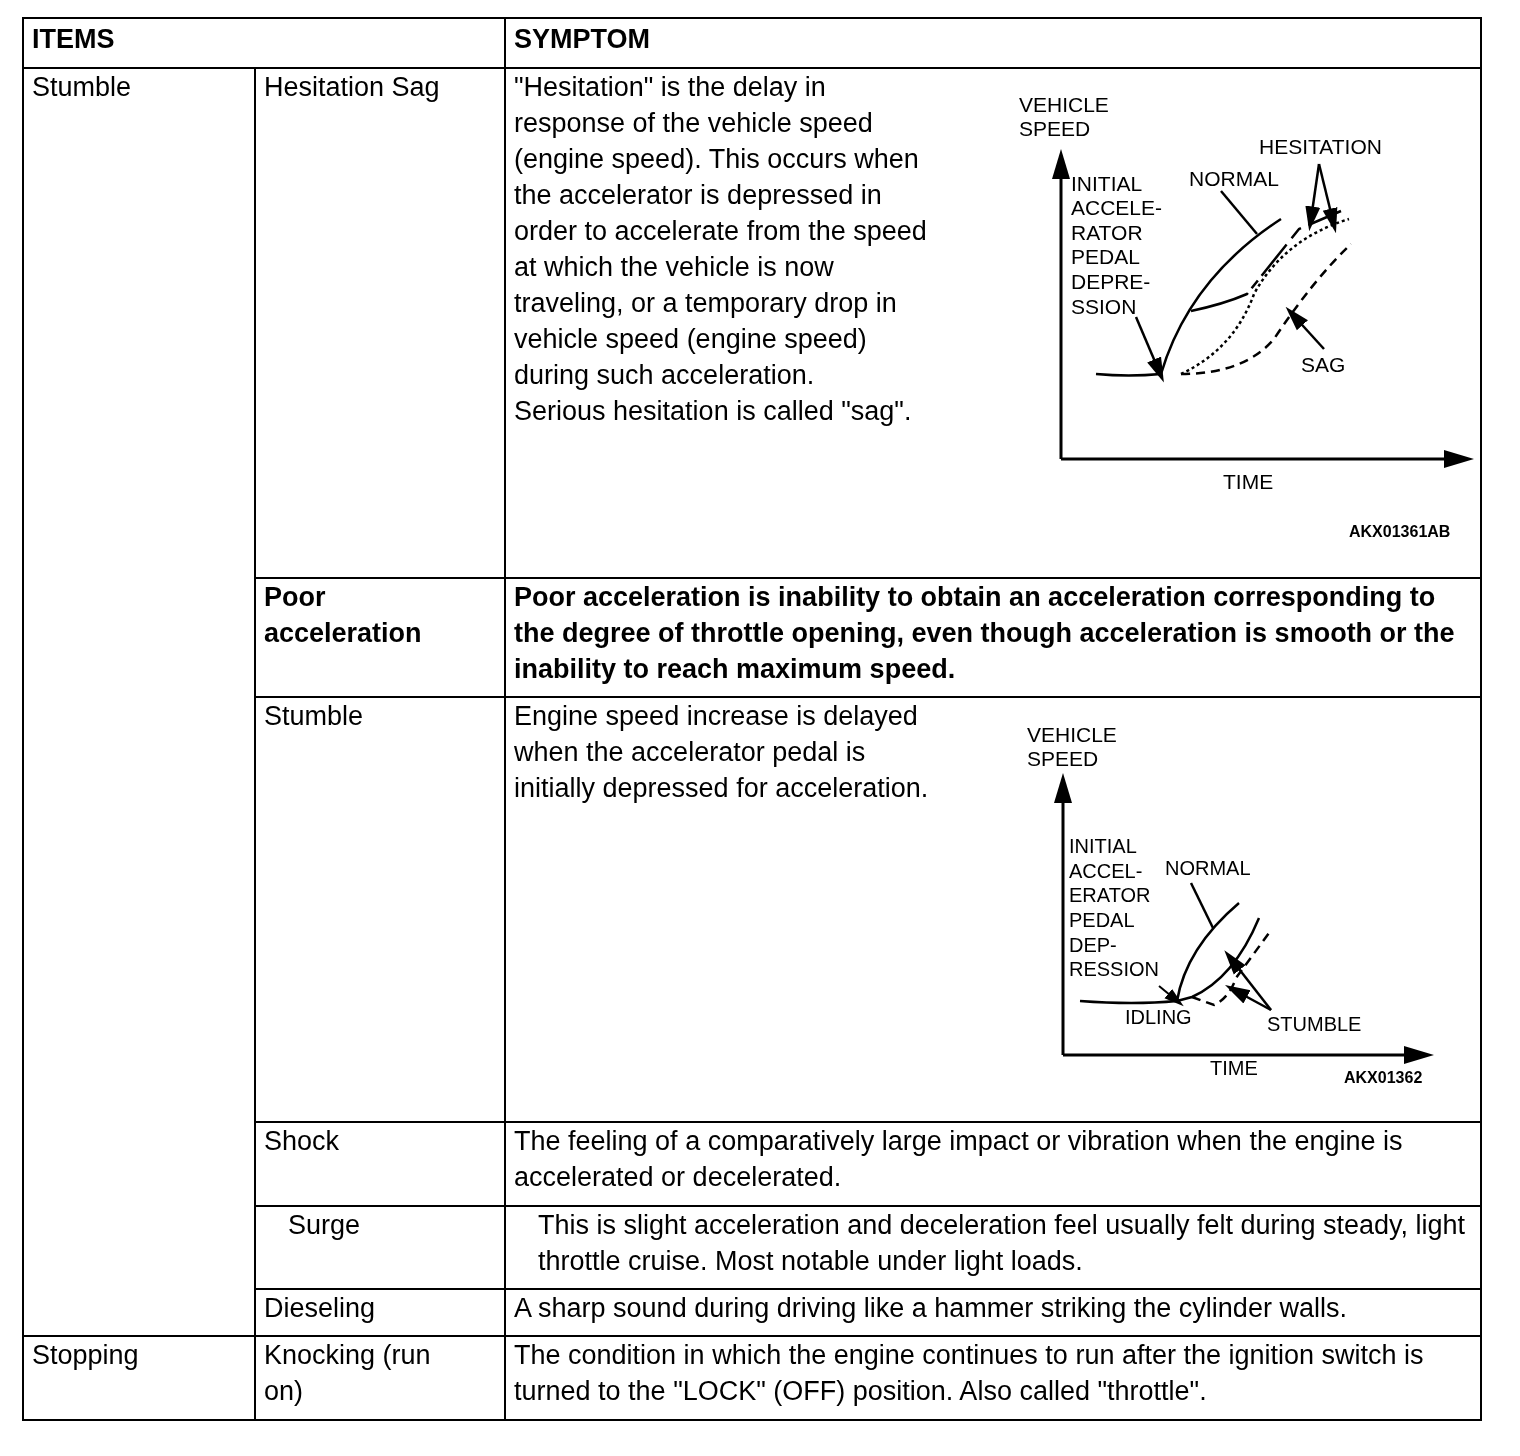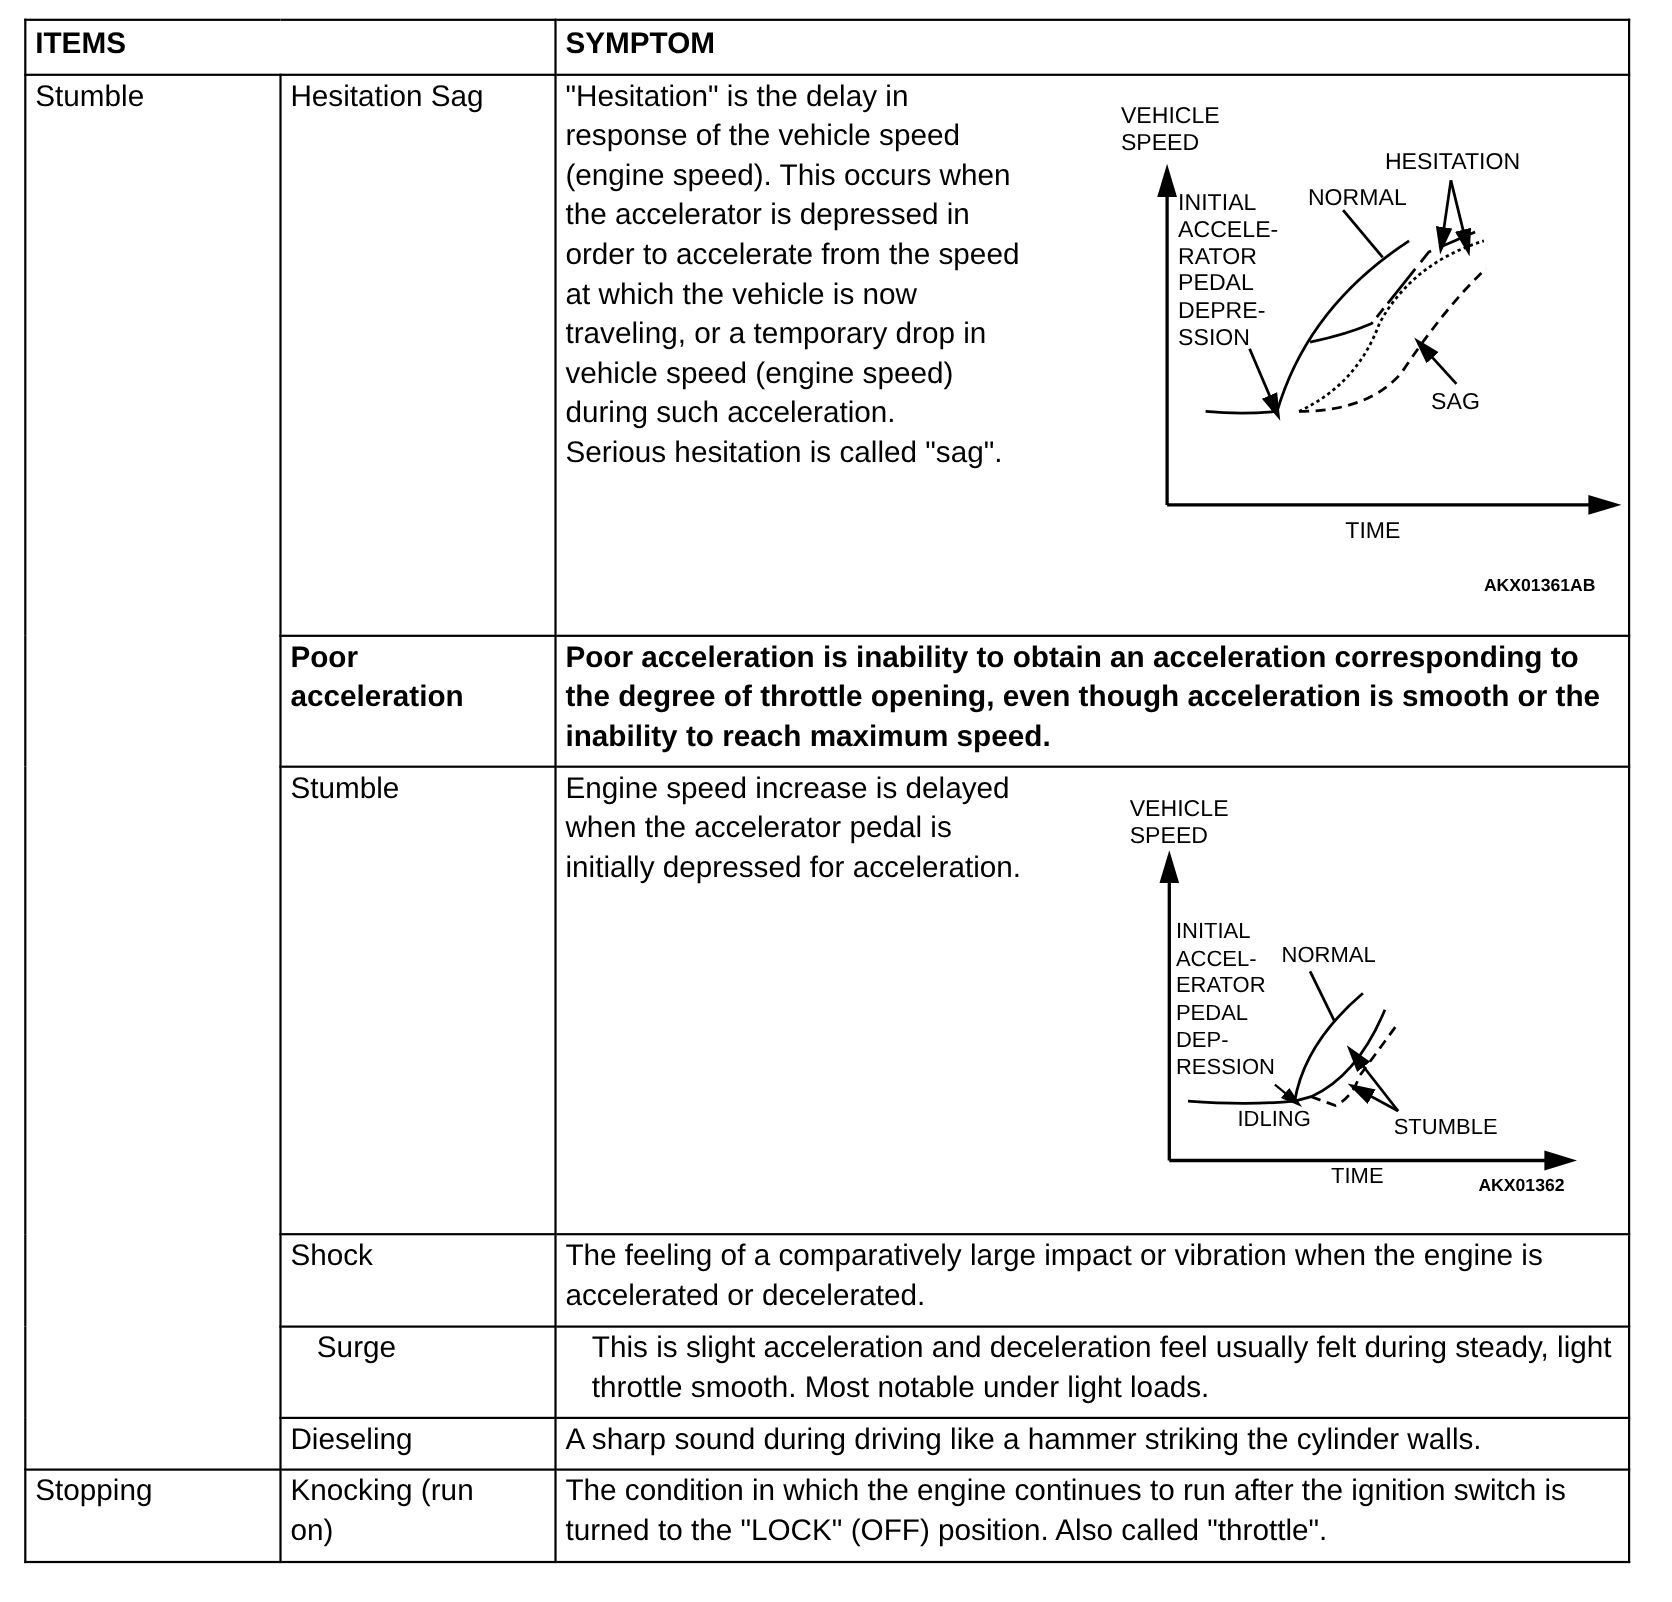--- a/index.html
+++ b/index.html
@@ -169,21 +169,21 @@
     </td>
   </tr>
 
   <tr class="r-shock">
     <td>Shock</td>
     <td>The feeling of a comparatively large impact or vibration when the engine is accelerated or decelerated.</td>
   </tr>
 
   <tr class="r-surge">
     <td>Surge</td>
-    <td>This is slight acceleration and deceleration feel usually felt during steady, light throttle smooth. Most notable under light loads.</td>
+    <td>This is slight acceleration and deceleration feel usually felt during steady, light throttle cruise. Most notable under light loads.</td>
   </tr>
 
   <tr class="r-knock">
     <td>Dieseling</td>
     <td>A sharp sound during driving like a hammer striking the cylinder walls.</td>
   </tr>
 
   <tr class="r-stop">
     <td>Stopping</td>
     <td class="desc">Knocking (run

